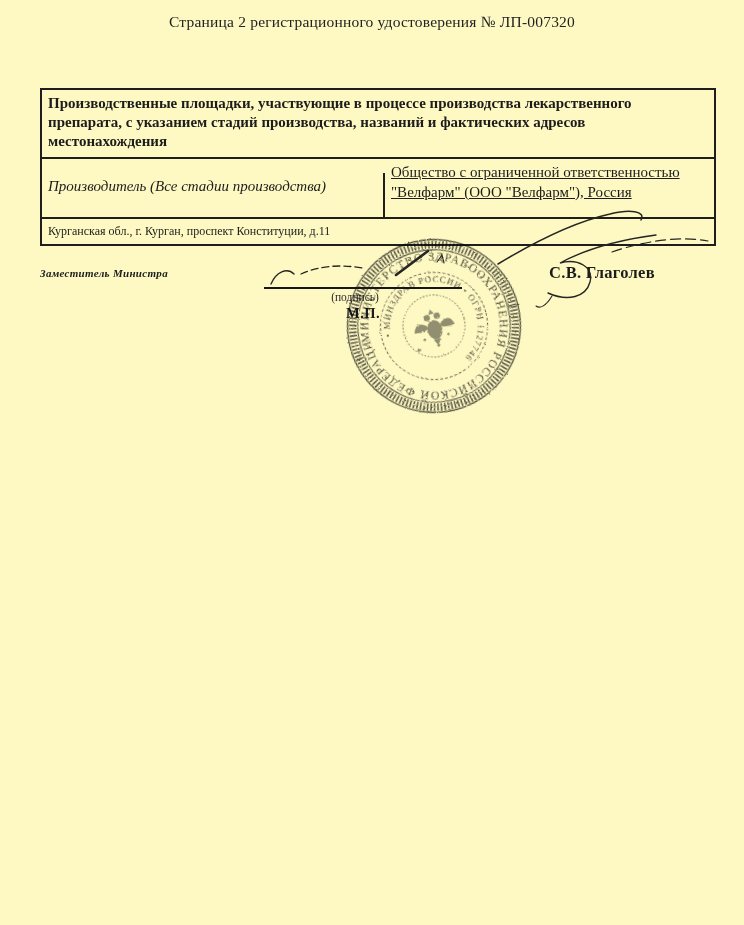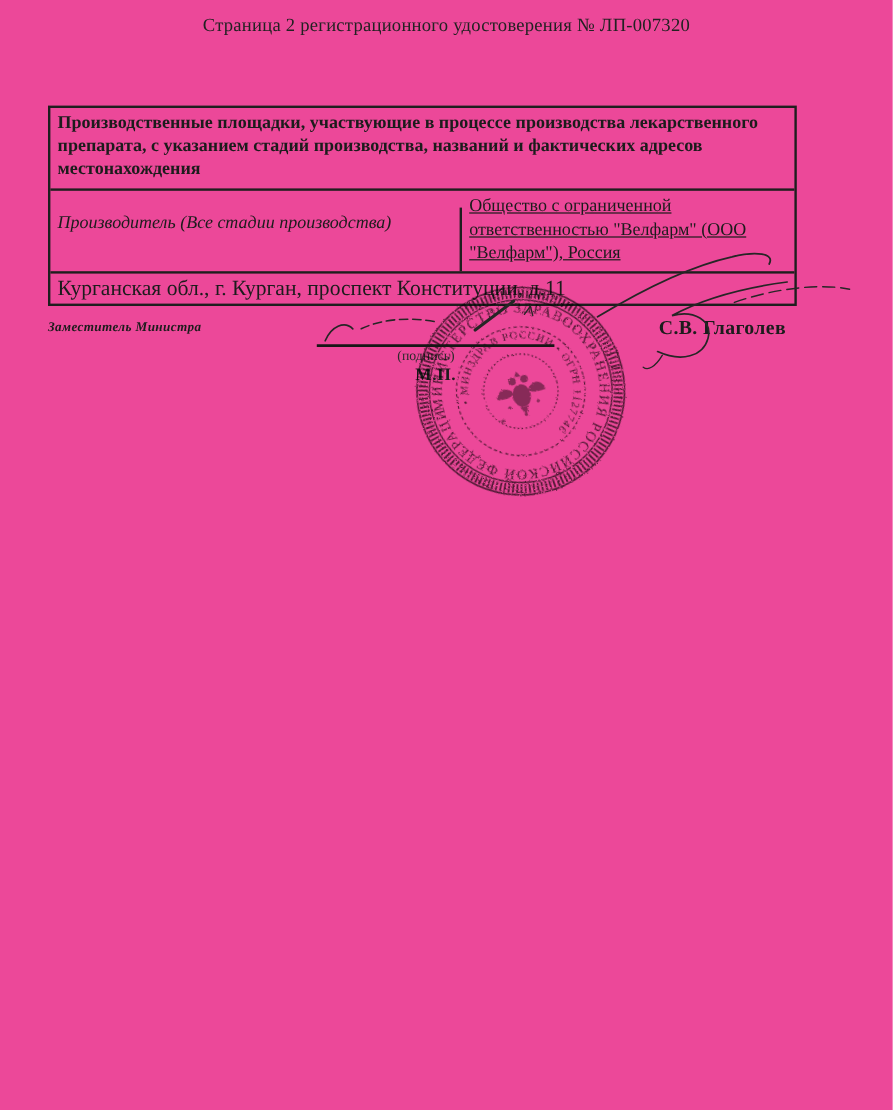--- a/index.html
+++ b/index.html
@@ -6,34 +6,34 @@
   html, body { background: #ffffff; }
   body {
     width: 744px; height: 925px;
     font-family: "Liberation Serif", "DejaVu Serif", serif;
     color: #1c1c1c;
     position: relative;
     overflow: hidden;
   }
   .page {
     position: absolute; inset: 0;
-    background: #ec4899;
+    background: #fef9c3;
   }
   .doc-header {
     position: absolute;
     top: 13px; left: 0; width: 744px;
     text-align: center;
     font-size: 15.5px;
     letter-spacing: 0.2px;
     color: #222;
   }
   
   .reg-table {
     position: absolute;
-    left: 40px; top: 88px; width: 624px;
+    left: 40px; top: 88px; width: 676px;
     border: 2px solid #1e1e1e;
   }
   .t-head {
     padding: 4px 6px 6px 6px;
     font-weight: bold;
     font-size: 15px;
     line-height: 19px;
     min-height: 56px;
   }
   .t-split {
@@ -54,21 +54,21 @@
   .t-cell-right {
     flex: 1;
     padding: 4px 6px;
     font-size: 15px;
     line-height: 19.5px;
     text-decoration: underline;
   }
   .t-addr {
     border-top: 2px solid #1e1e1e;
     padding: 3px 6px 4px 6px;
-    font-size: 18px;
+    font-size: 12px;
     line-height: 18px;
     min-height: 24px;
   }
   
   .sig-title {
     position: absolute;
     left: 40px; top: 267px;
     font-weight: bold;
     font-size: 11px;
     letter-spacing: 0.3px;

